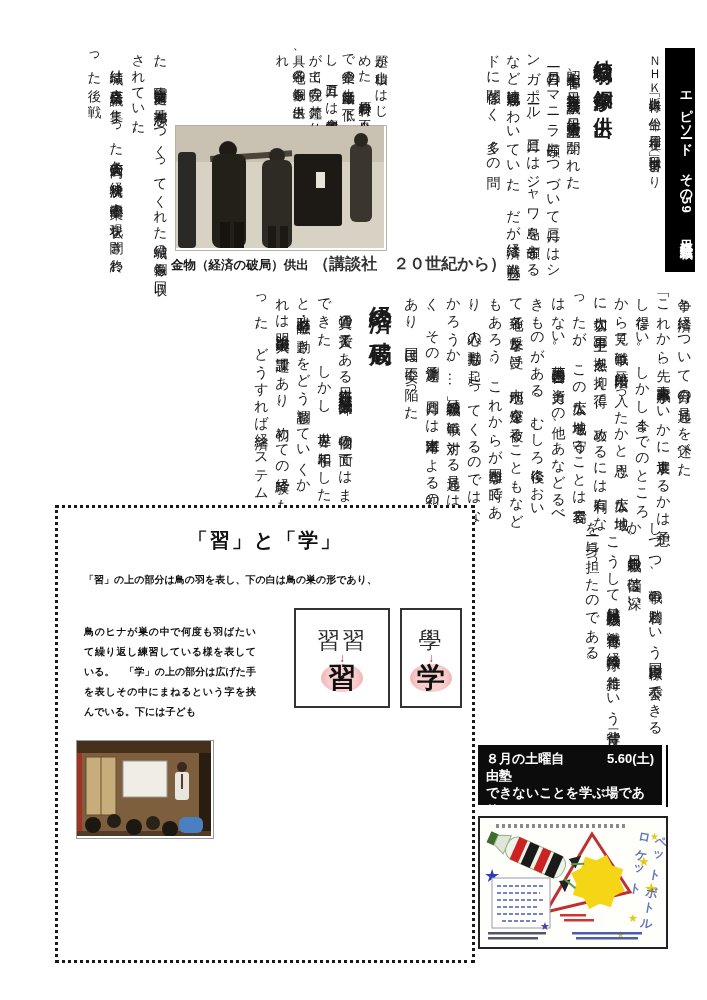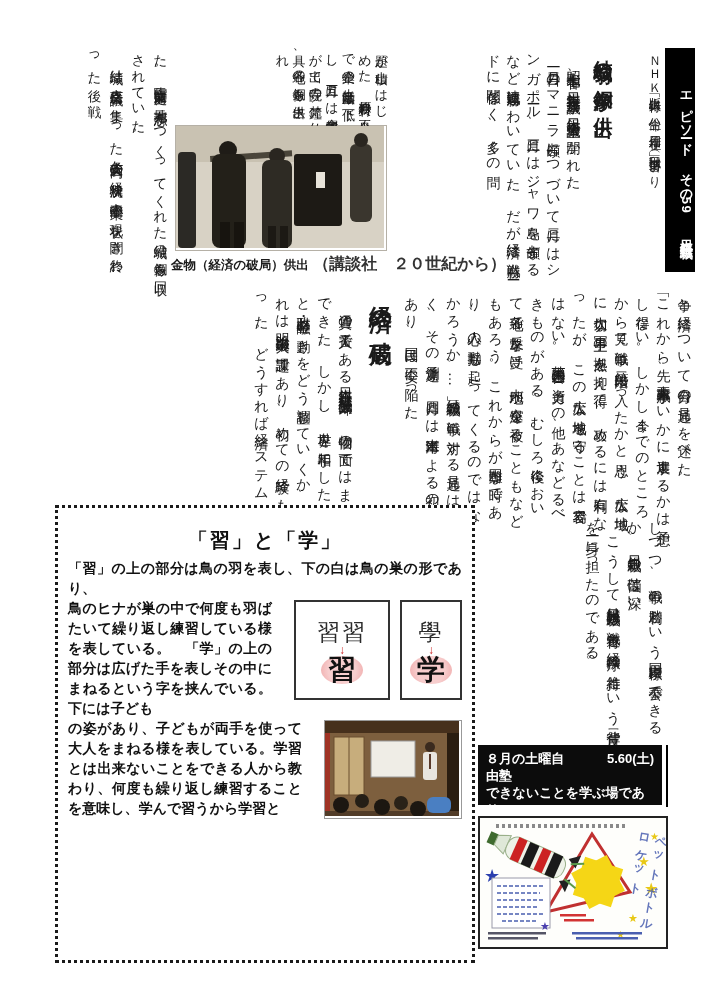--- a/index.html
+++ b/index.html
@@ -43,21 +43,21 @@
   .flyer{position:absolute;left:478px;top:816px;width:190px;height:133px;background:#fefefb;
          border:2px solid #222;box-sizing:border-box;overflow:hidden;}
   .flyer-letters{position:absolute;top:8px;right:4px;height:108px;writing-mode:vertical-rl;
                  font-family:"Liberation Sans",sans-serif;font-weight:bold;font-size:12px;
                  color:#4a5fb0;letter-spacing:3px;transform:rotate(10deg);opacity:.85;}
   
   .column-box{position:absolute;left:55px;top:505px;width:420px;height:458px;box-sizing:border-box;
               border:3px dotted #1a1a1a;padding:6px 10px;background:#fff;
               font-family:"Liberation Sans",sans-serif;color:#111;}
   .box-title{text-align:center;font-size:20px;font-weight:bold;letter-spacing:2px;margin:13px 0 4px;}
-  .bp{margin:0;font-size:14px;font-weight:600;line-height:20px;text-align:justify;}
+  .bp{margin:16px;font-size:10px;font-weight:600;line-height:20px;text-align:justify;}
   .rowA,.rowB{display:flex;gap:14px;}
   .rowA .bp,.rowB .bp{flex:1;}
   .kanji-boxes{flex:none;width:168px;display:flex;justify-content:space-between;margin:2px 0 2px 8px;}
   .kbox{border:2px solid #333;background:#fff;height:100px;display:flex;flex-direction:column;
         align-items:center;justify-content:space-between;padding:19px 0;box-sizing:border-box;}
   .kbox-narau{width:96px;}
   .kbox-manabu{width:62px;}
   .kbox .old{font-family:"Liberation Serif",serif;font-size:23px;color:#2b2b2b;letter-spacing:2px;line-height:1;}
   .kbox .arrow{color:#cc2222;font-size:12px;line-height:1;font-weight:bold;}
   .kbox .seal{width:42px;height:42px;border-radius:50%;
@@ -202,21 +202,20 @@
         <div class="kbox kbox-manabu">
           <div class="old">學</div>
           <div class="arrow">↓</div>
           <div class="seal">
             <span>学</span>
           </div>
         </div>
       </div>
     </div>
     <div class="rowB">
-      <p class="bp">の姿があり、子どもが両手を使って大人をまねる様を表している。学習とは出来ないことをできる人から教わり、何度も繰り返し練習することを意味し、学んで習うから学習と</p>
       <div class="photo-class">
         <svg width="134" height="95" viewBox="0 0 134 95">
           <rect width="134" height="95" fill="#7d5f3e"></rect>
           <rect width="134" height="12" fill="#46301c"></rect>
           <rect x="0" y="12" width="5" height="83" fill="#a03325"></rect>
           <rect x="9" y="16" width="30" height="58" fill="#c7ad7c" stroke="#6b4e2e" stroke-width="1"></rect>
           <line x1="24" y1="16" x2="24" y2="74" stroke="#6b4e2e" stroke-width="1"></line>
           <rect x="46" y="20" width="44" height="36" fill="#efede6" stroke="#999" stroke-width="1"></rect>
           <rect x="122" y="12" width="12" height="83" fill="#2a1d10"></rect>
           <circle cx="105" cy="26" r="5" fill="#3a2a1e"></circle>

